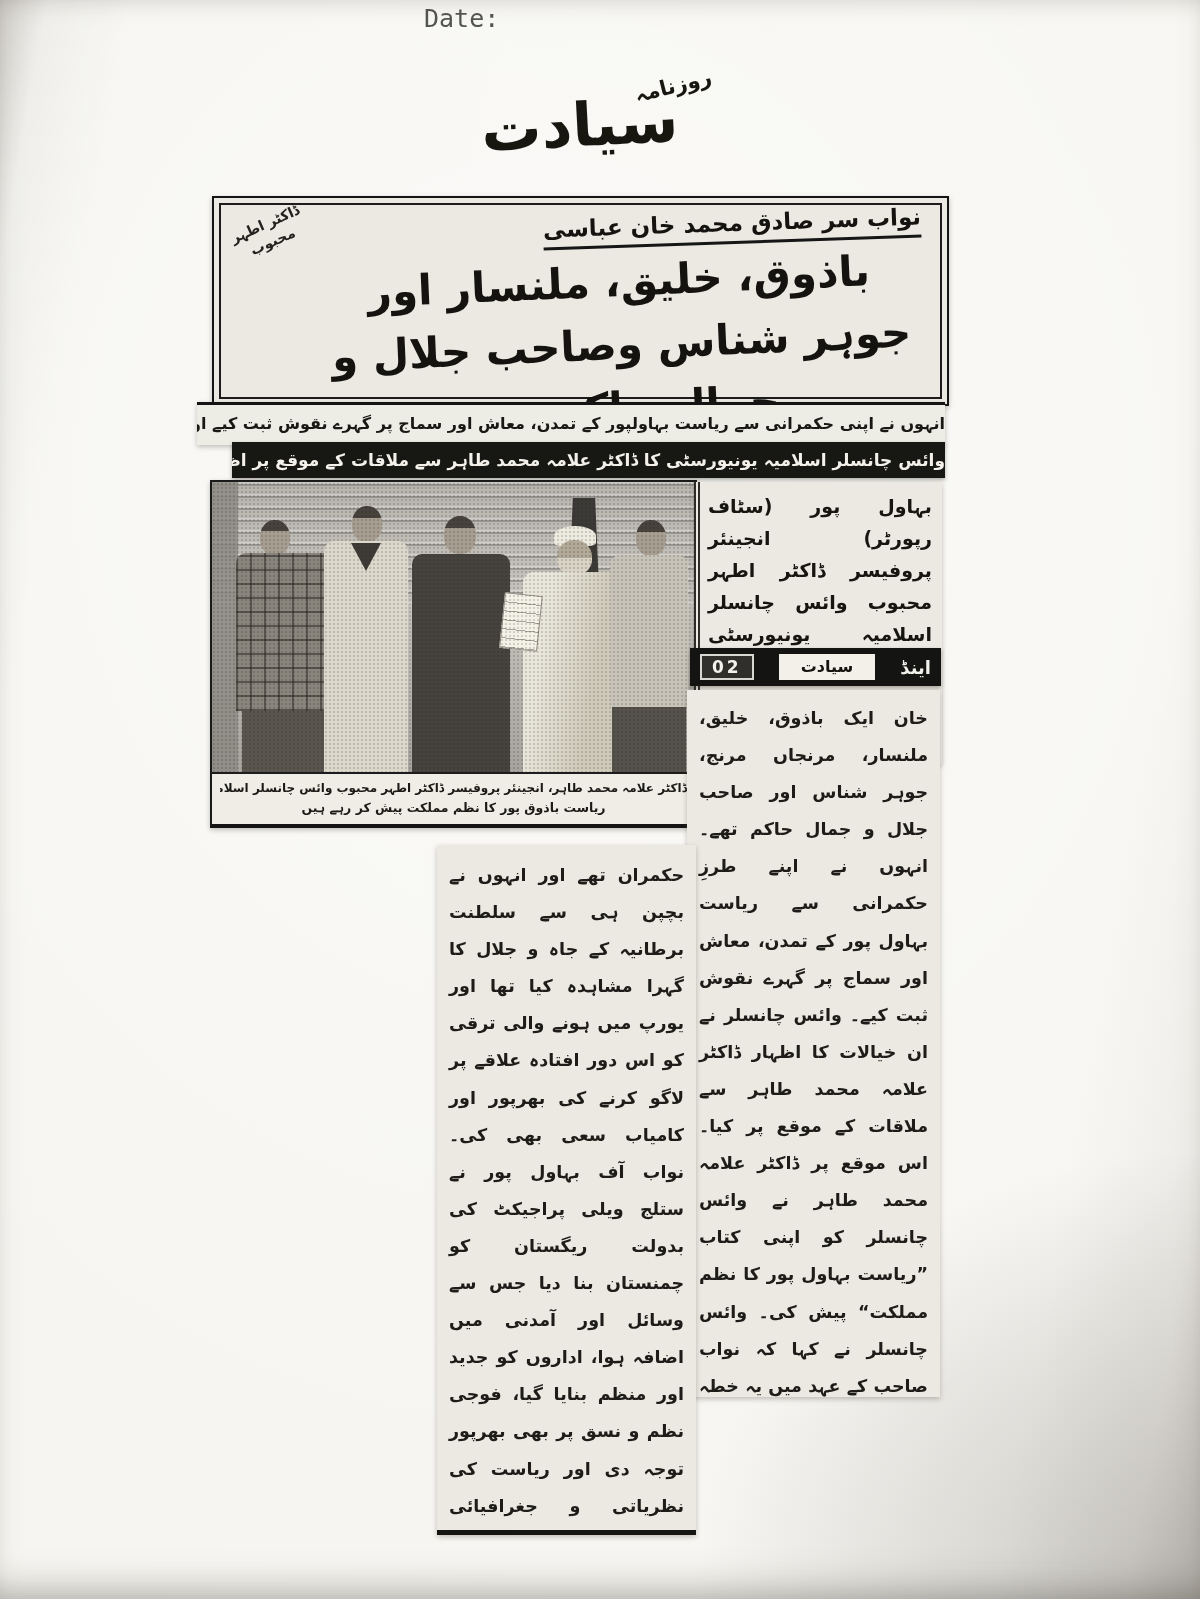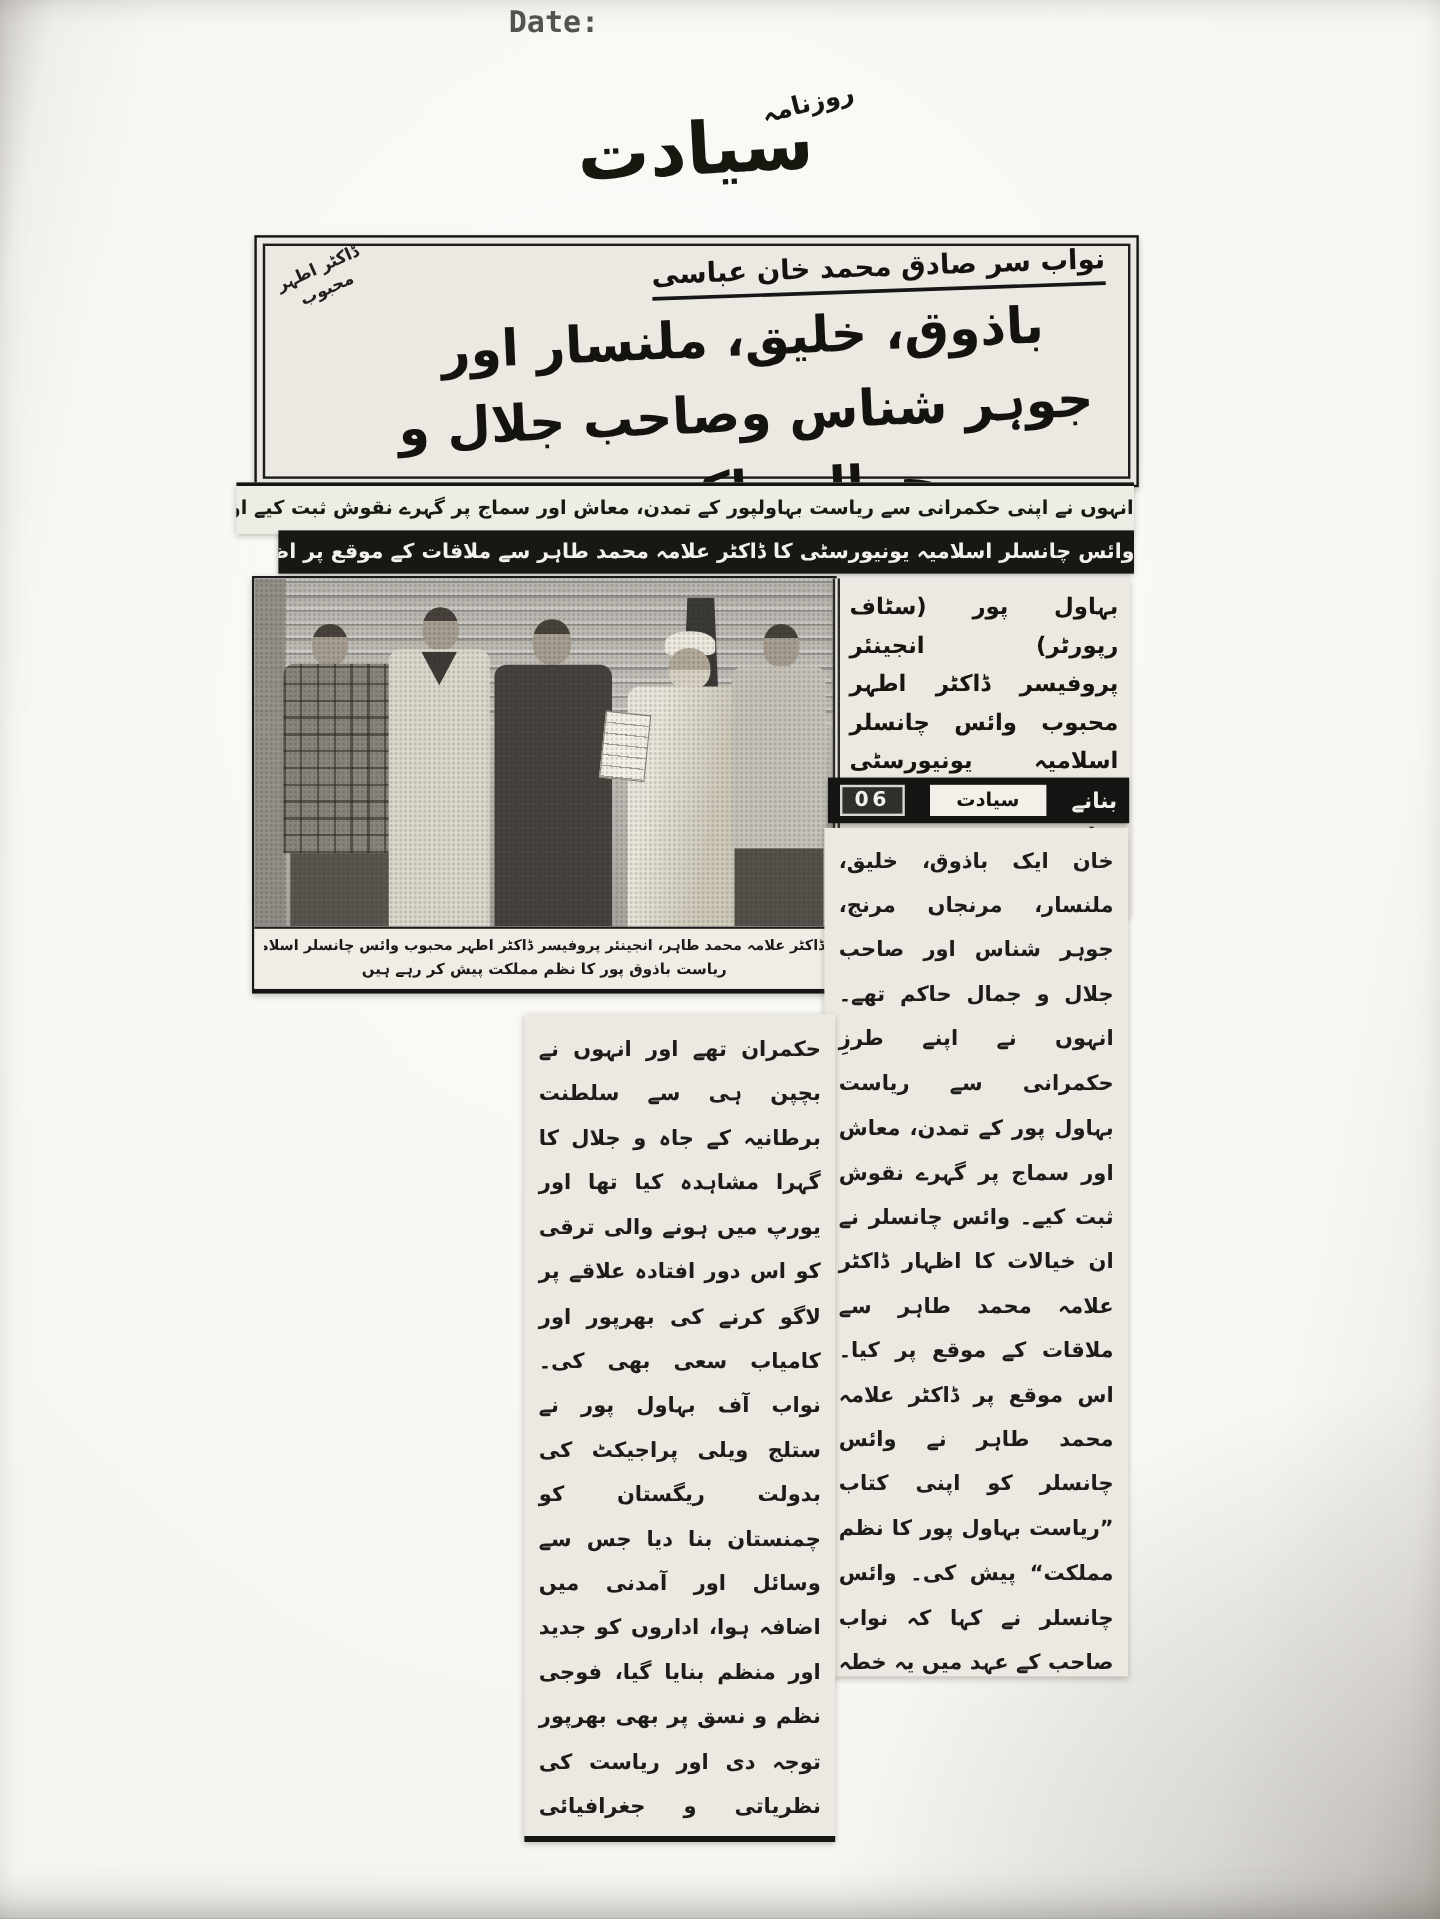--- a/index.html
+++ b/index.html
@@ -11,21 +11,21 @@
   .paper{
     position:absolute;inset:0;
     background:
       radial-gradient(130% 110% at 45% 30%, rgba(255,255,255,.5), rgba(255,255,255,0) 60%),
       radial-gradient(60% 40% at 100% 100%, rgba(70,66,60,.28), rgba(70,66,60,0) 70%),
       linear-gradient(100deg,#c8c5bf 0,#ecebe7 3.2%,#f6f5f1 9%,#f7f6f2 86%,#edebe7 95%,#d8d5cf 100%);
     box-shadow:inset 0 -26px 40px -24px rgba(80,76,68,.55), inset 0 18px 30px -26px rgba(80,76,68,.4);
   }
   
   .stamp{position:absolute;left:424px;top:4px;display:flex;gap:20px;align-items:baseline;
-    font-family:"DejaVu Sans Mono",monospace;font-weight:bold;color:#30302d;direction:ltr;}
+    font-family:"DejaVu Sans Mono",monospace;font-weight:normal;color:#30302d;direction:ltr;}
   .stamp .lbl{font-size:25px;opacity:.82;}
   .stamp .val{font-size:28px;letter-spacing:3px;}
   
   .masthead{position:absolute;left:430px;top:66px;width:340px;height:112px;color:#17160f;}
   .masthead .daily{position:absolute;right:58px;top:8px;font-size:21px;font-weight:bold;transform:rotate(-14deg);}
   .masthead .title{position:absolute;right:92px;top:24px;font-size:60px;font-weight:bold;transform:rotate(-3deg);}
   
   .clip{position:absolute;background:#ebe9e2;box-shadow:0 2px 5px rgba(88,83,73,.35);}
   
   .headline-clip{left:212px;top:196px;width:733px;height:206px;border:2px solid #141414;}
@@ -168,22 +168,22 @@
       <div class="c2">ریاست باذوق پور کا نظم مملکت پیش کر رہے ہیں</div>
     </div>
   </div>
 
   <div class="clip intro">
     <p class="intro-text">بہاول پور (سٹاف رپورٹر) انجینئر پروفیسر ڈاکٹر اطہر محبوب وائس چانسلر اسلامیہ یونیورسٹی بہاول پور نے کہا کہ سر صادق محمد</p>
     <p class="jump">(بقیہ نمبر 8 صفحہ 3 پر ملاحظہ فرمائیں)</p>
   </div>
 
   <div class="cont-bar">
-    <span class="cb-baqiya">بنانے</span>
+    <span class="cb-baqiya">اینڈ</span>
     <span class="cb-paper">سیادت</span>
-    <span class="cb-page">06</span>
+    <span class="cb-page">02</span>
   </div>
 
   <div class="clip col col-right">خان ایک باذوق، خلیق، ملنسار، مرنجاں مرنج، جوہر شناس اور صاحب جلال و جمال حاکم تھے۔ انہوں نے اپنے طرزِ حکمرانی سے ریاست بہاول پور کے تمدن، معاش اور سماج پر گہرے نقوش ثبت کیے۔ وائس چانسلر نے ان خیالات کا اظہار ڈاکٹر علامہ محمد طاہر سے ملاقات کے موقع پر کیا۔ اس موقع پر ڈاکٹر علامہ محمد طاہر نے وائس چانسلر کو اپنی کتاب ”ریاست بہاول پور کا نظم مملکت“ پیش کی۔ وائس چانسلر نے کہا کہ نواب صاحب کے عہد میں یہ خطہ مذہبی اور فرقہ وارانہ ہم آہنگی، مساوات و رواداری، عدل و انصاف اور علم و ادب کا گہوارہ تھا۔ انہوں نے بہاول پور کو ایک جدید، ترقی یافتہ اور خوش حال ریاست بنانے میں کسی طرح کی کوئی کسر نہ چھوڑی۔ حقیقت میں یہ علاقہ قیام پاکستان سے قبل ہی منی پاکستان بن چکا تھا۔ تعلیمی اور زرعی اصلاحات کی بدولت عوام آسودہ حال تھے۔ تعلیم اور صحت عامہ جیسے شعبوں پر خصوصی توجہ کی بدولت ملازمت کی سماجی ترقی اپنی مثال آپ تھی۔ نواب آف بہاول پور دراصل پیدائشی</div>
 
   <div class="clip col col-mid">حکمران تھے اور انہوں نے بچپن ہی سے سلطنت برطانیہ کے جاہ و جلال کا گہرا مشاہدہ کیا تھا اور یورپ میں ہونے والی ترقی کو اس دور افتادہ علاقے پر لاگو کرنے کی بھرپور اور کامیاب سعی بھی کی۔ نواب آف بہاول پور نے ستلج ویلی پراجیکٹ کی بدولت ریگستان کو چمنستان بنا دیا جس سے وسائل اور آمدنی میں اضافہ ہوا، اداروں کو جدید اور منظم بنایا گیا، فوجی نظم و نسق پر بھی بھرپور توجہ دی اور ریاست کی نظریاتی و جغرافیائی سرحدوں کی احسن انداز میں حفاظت کی۔ ضرورت اس امر کی ہے کہ سر صادق محمد خان الخامس کی زندگی کو ایک روشن مثال کے طور پر یاد رکھا اور مثبت پہلوؤں کو نئی نسل تک پہنچایا جائے۔ اس موقع پر شہزاد احمد خالد ڈائریکٹر پریس میڈیا اینڈ پبلیکیشنز، ڈاکٹر جام سجاد حسین ڈائریکٹر سنٹر فار میڈیا، سوسائٹی اینڈ ڈیموکریسی اور زاہد سلیمان ایڈیشنل ڈائریکٹر یونیورسٹی پرنٹنگ پریس موجود تھے۔</div>
 
 </div>
 
 </body></html>

